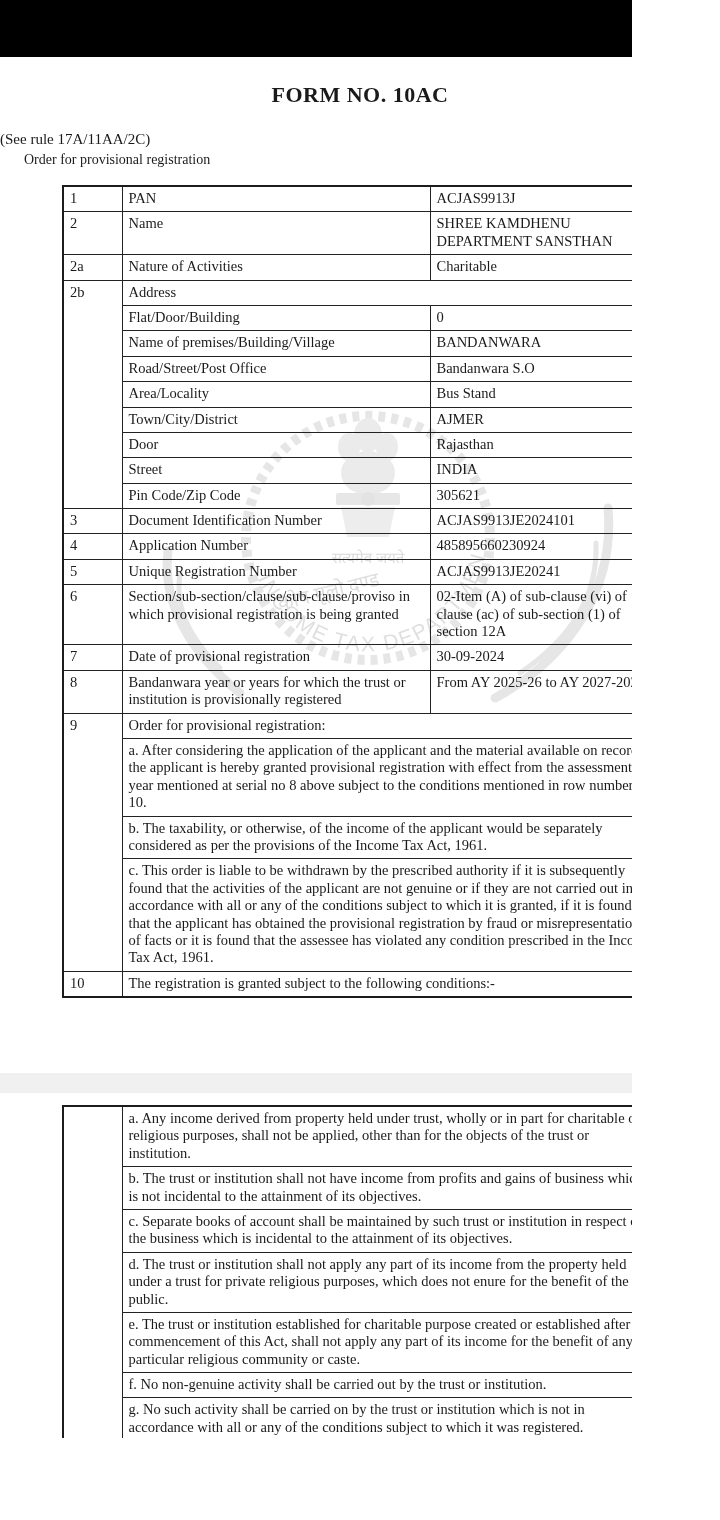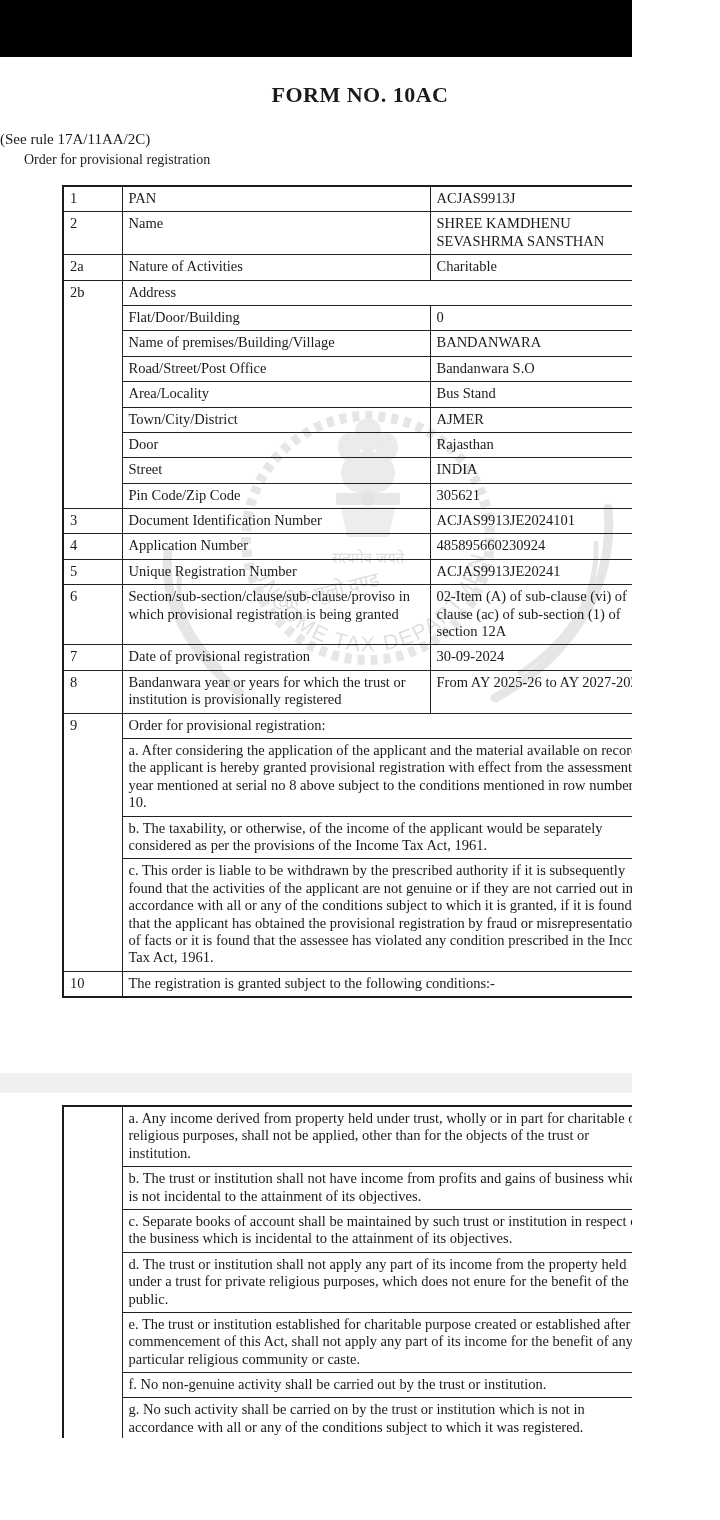--- a/index.html
+++ b/index.html
@@ -81,21 +81,21 @@
         </colgroup>
       <tbody>
           <tr>
         <td>1</td>
         <td>PAN</td>
         <td>ACJAS9913J</td>
       </tr>
       <tr>
         <td>2</td>
         <td>Name</td>
-        <td>SHREE KAMDHENU SEVASHRMA SANSTHAN</td>
+        <td>SHREE KAMDHENU DEPARTMENT SANSTHAN</td>
       </tr>
       <tr>
         <td>2a</td>
         <td>Nature of Activities</td>
         <td>Charitable</td>
       </tr>
       <tr>
         <td rowspan="9">2b</td>
         <td colspan="2">Address</td>
       </tr>

